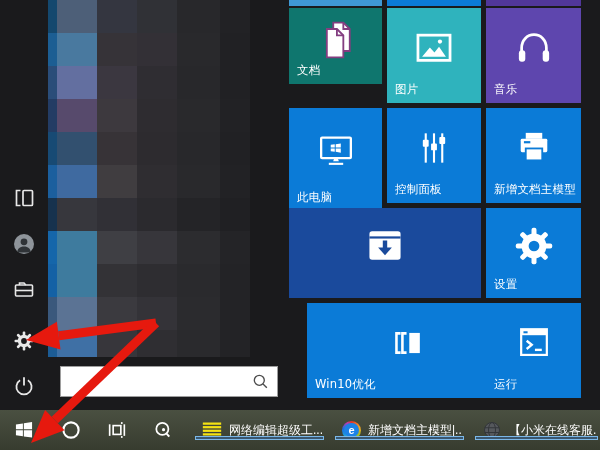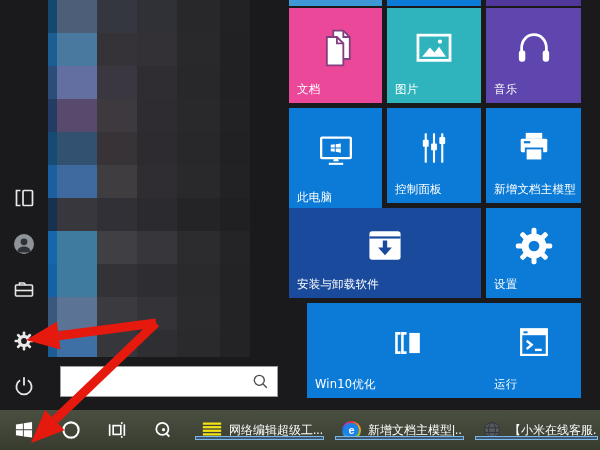--- a/index.html
+++ b/index.html
@@ -188,21 +188,21 @@
         <circle cx="10.5" cy="10.5" r="6.3" fill="none" stroke="#4c4c4c" stroke-width="1.7"></circle>
         <path d="M15.2 15.2 L20 20" stroke="#4c4c4c" stroke-width="1.7"></path>
       </svg>
     </div>
     <div id="strips">
         <div class="strip" style="left: 289px; width: 93px; background: rgb(63, 152, 213);"></div>
         <div class="strip" style="left: 387px; width: 94px; background: rgb(11, 123, 215);"></div>
         <div class="strip" style="left: 486px; width: 95px; background: rgb(81, 55, 154);"></div>
       </div>
     <div id="tiles">
-        <div class="tile" style="left: 289px; top: 8px; width: 93px; height: 95px; background: #ec4899; --tile: #833e80;">
+        <div class="tile" style="left: 289px; top: 8px; width: 93px; height: 76px; background: #0f766e; --tile: #833e80;">
           <span class="tile-icon"><span><svg width="44" height="44" viewBox="0 0 48 48">
                 <path d="M21 5 h11 l7 7 v24 h-18 z" fill="#fff" stroke="var(--tile)" stroke-width="2"></path>
                 <path d="M32 5 v7 h7" fill="none" stroke="var(--tile)" stroke-width="2"></path>
                 <path d="M14 12 h11 l7 7 v24 h-18 z" fill="#fff" stroke="var(--tile)" stroke-width="2"></path>
                 <path d="M25 12 v7 h7" fill="none" stroke="var(--tile)" stroke-width="2"></path>
               </svg></span></span>
           <span class="tile-label">文档</span>
         </div>
         <div class="tile" style="left: 387px; top: 8px; width: 94px; height: 95px; background: rgb(47, 179, 189); --tile: #2fb3bd;">
           <span class="tile-icon"><span><svg width="44" height="44" viewBox="0 0 48 48">
@@ -258,21 +258,20 @@
               </svg></span></span>
           <span class="tile-label">新增文档主模型</span>
         </div>
         <div class="tile" style="left: 289px; top: 208px; width: 192px; height: 90px; background: rgb(26, 74, 156); --tile: #1a4a9c;">
           <span class="tile-icon"><span><svg width="46" height="44" viewBox="0 0 48 48">
                 <rect x="7" y="8" width="34" height="31" rx="3" fill="#fff"></rect>
                 <rect x="7" y="13.5" width="34" height="2.4" fill="var(--tile)"></rect>
                 <rect x="21.6" y="18" width="4.8" height="8.5" fill="var(--tile)"></rect>
                 <path d="M16.5 25.5 h15 l-7.5 8.5 z" fill="var(--tile)"></path>
               </svg></span></span>
-          <span class="tile-label">安装与卸载软件</span>
         </div>
         <div class="tile" style="left: 486px; top: 208px; width: 95px; height: 90px; background: rgb(11, 123, 215); --tile: #0b7bd7;">
           <span class="tile-icon"><span><svg width="46" height="46" viewBox="0 0 48 48">
                 <g fill="#fff">
                   <rect x="21.4" y="5" width="5.2" height="38" rx="2"></rect>
                   <rect x="21.4" y="5" width="5.2" height="38" rx="2" transform="rotate(45 24 24)"></rect>
                   <rect x="21.4" y="5" width="5.2" height="38" rx="2" transform="rotate(90 24 24)"></rect>
                   <rect x="21.4" y="5" width="5.2" height="38" rx="2" transform="rotate(135 24 24)"></rect>
                   <circle cx="24" cy="24" r="13"></circle>
                 </g>

